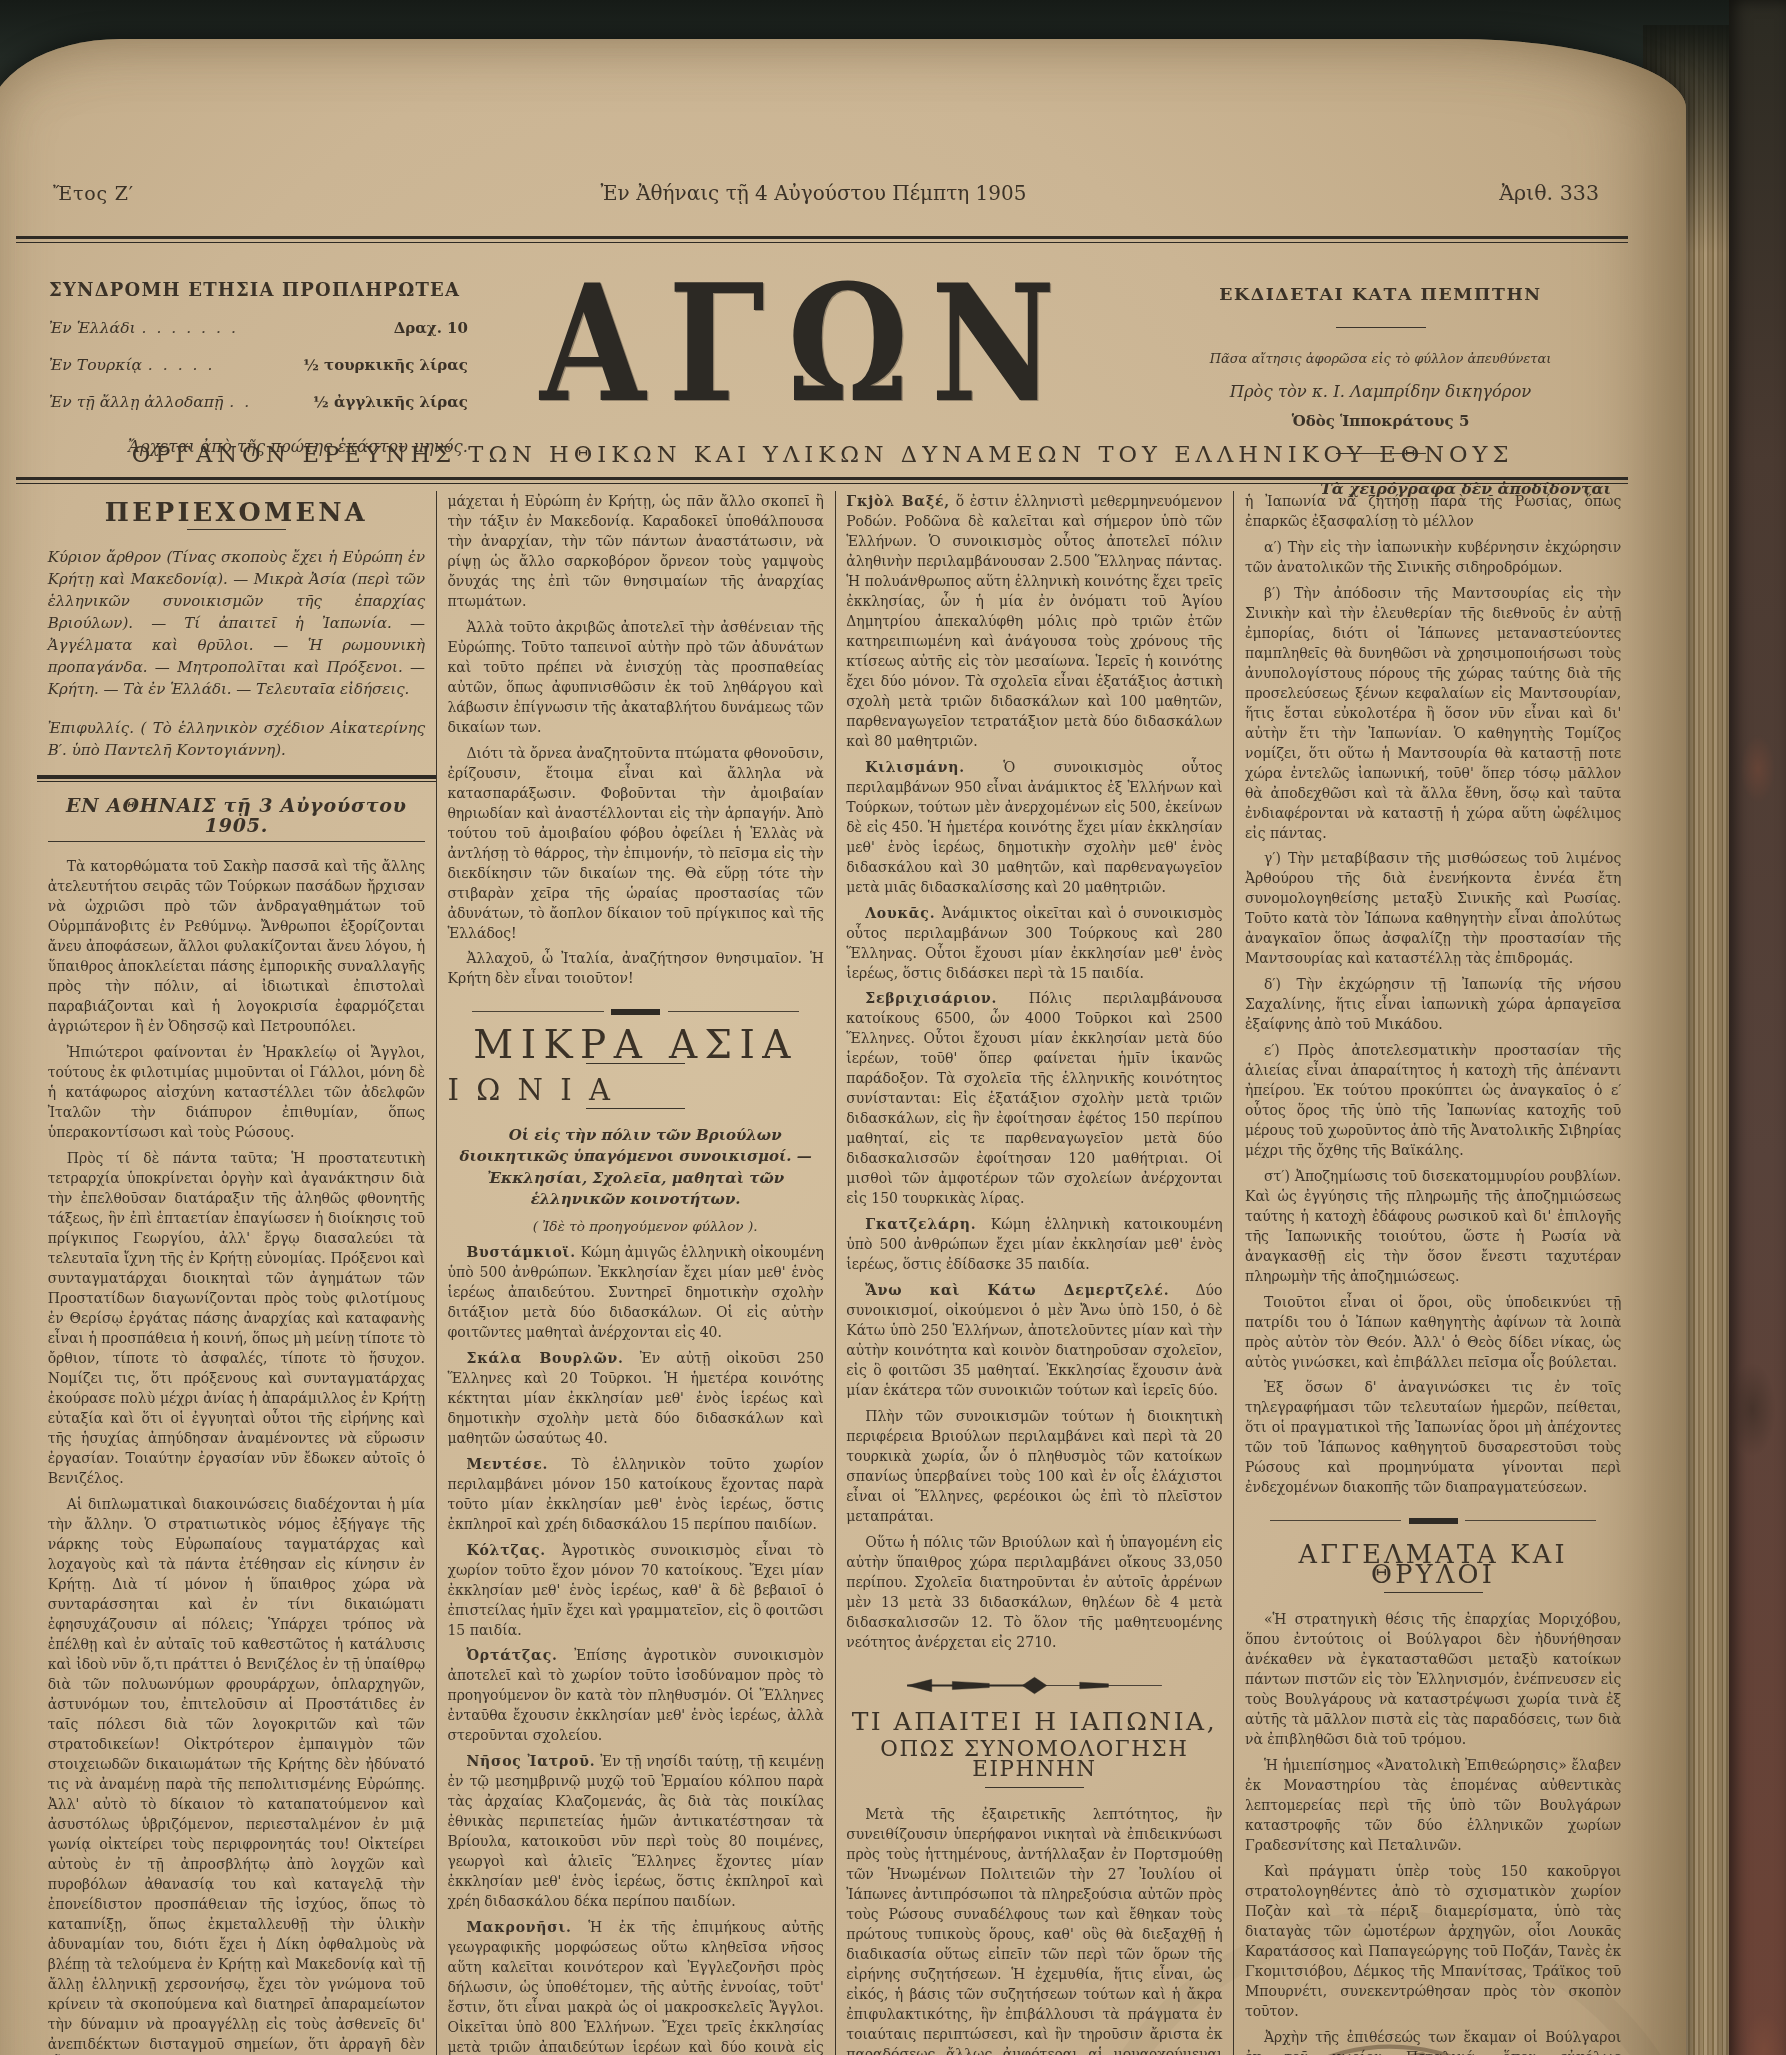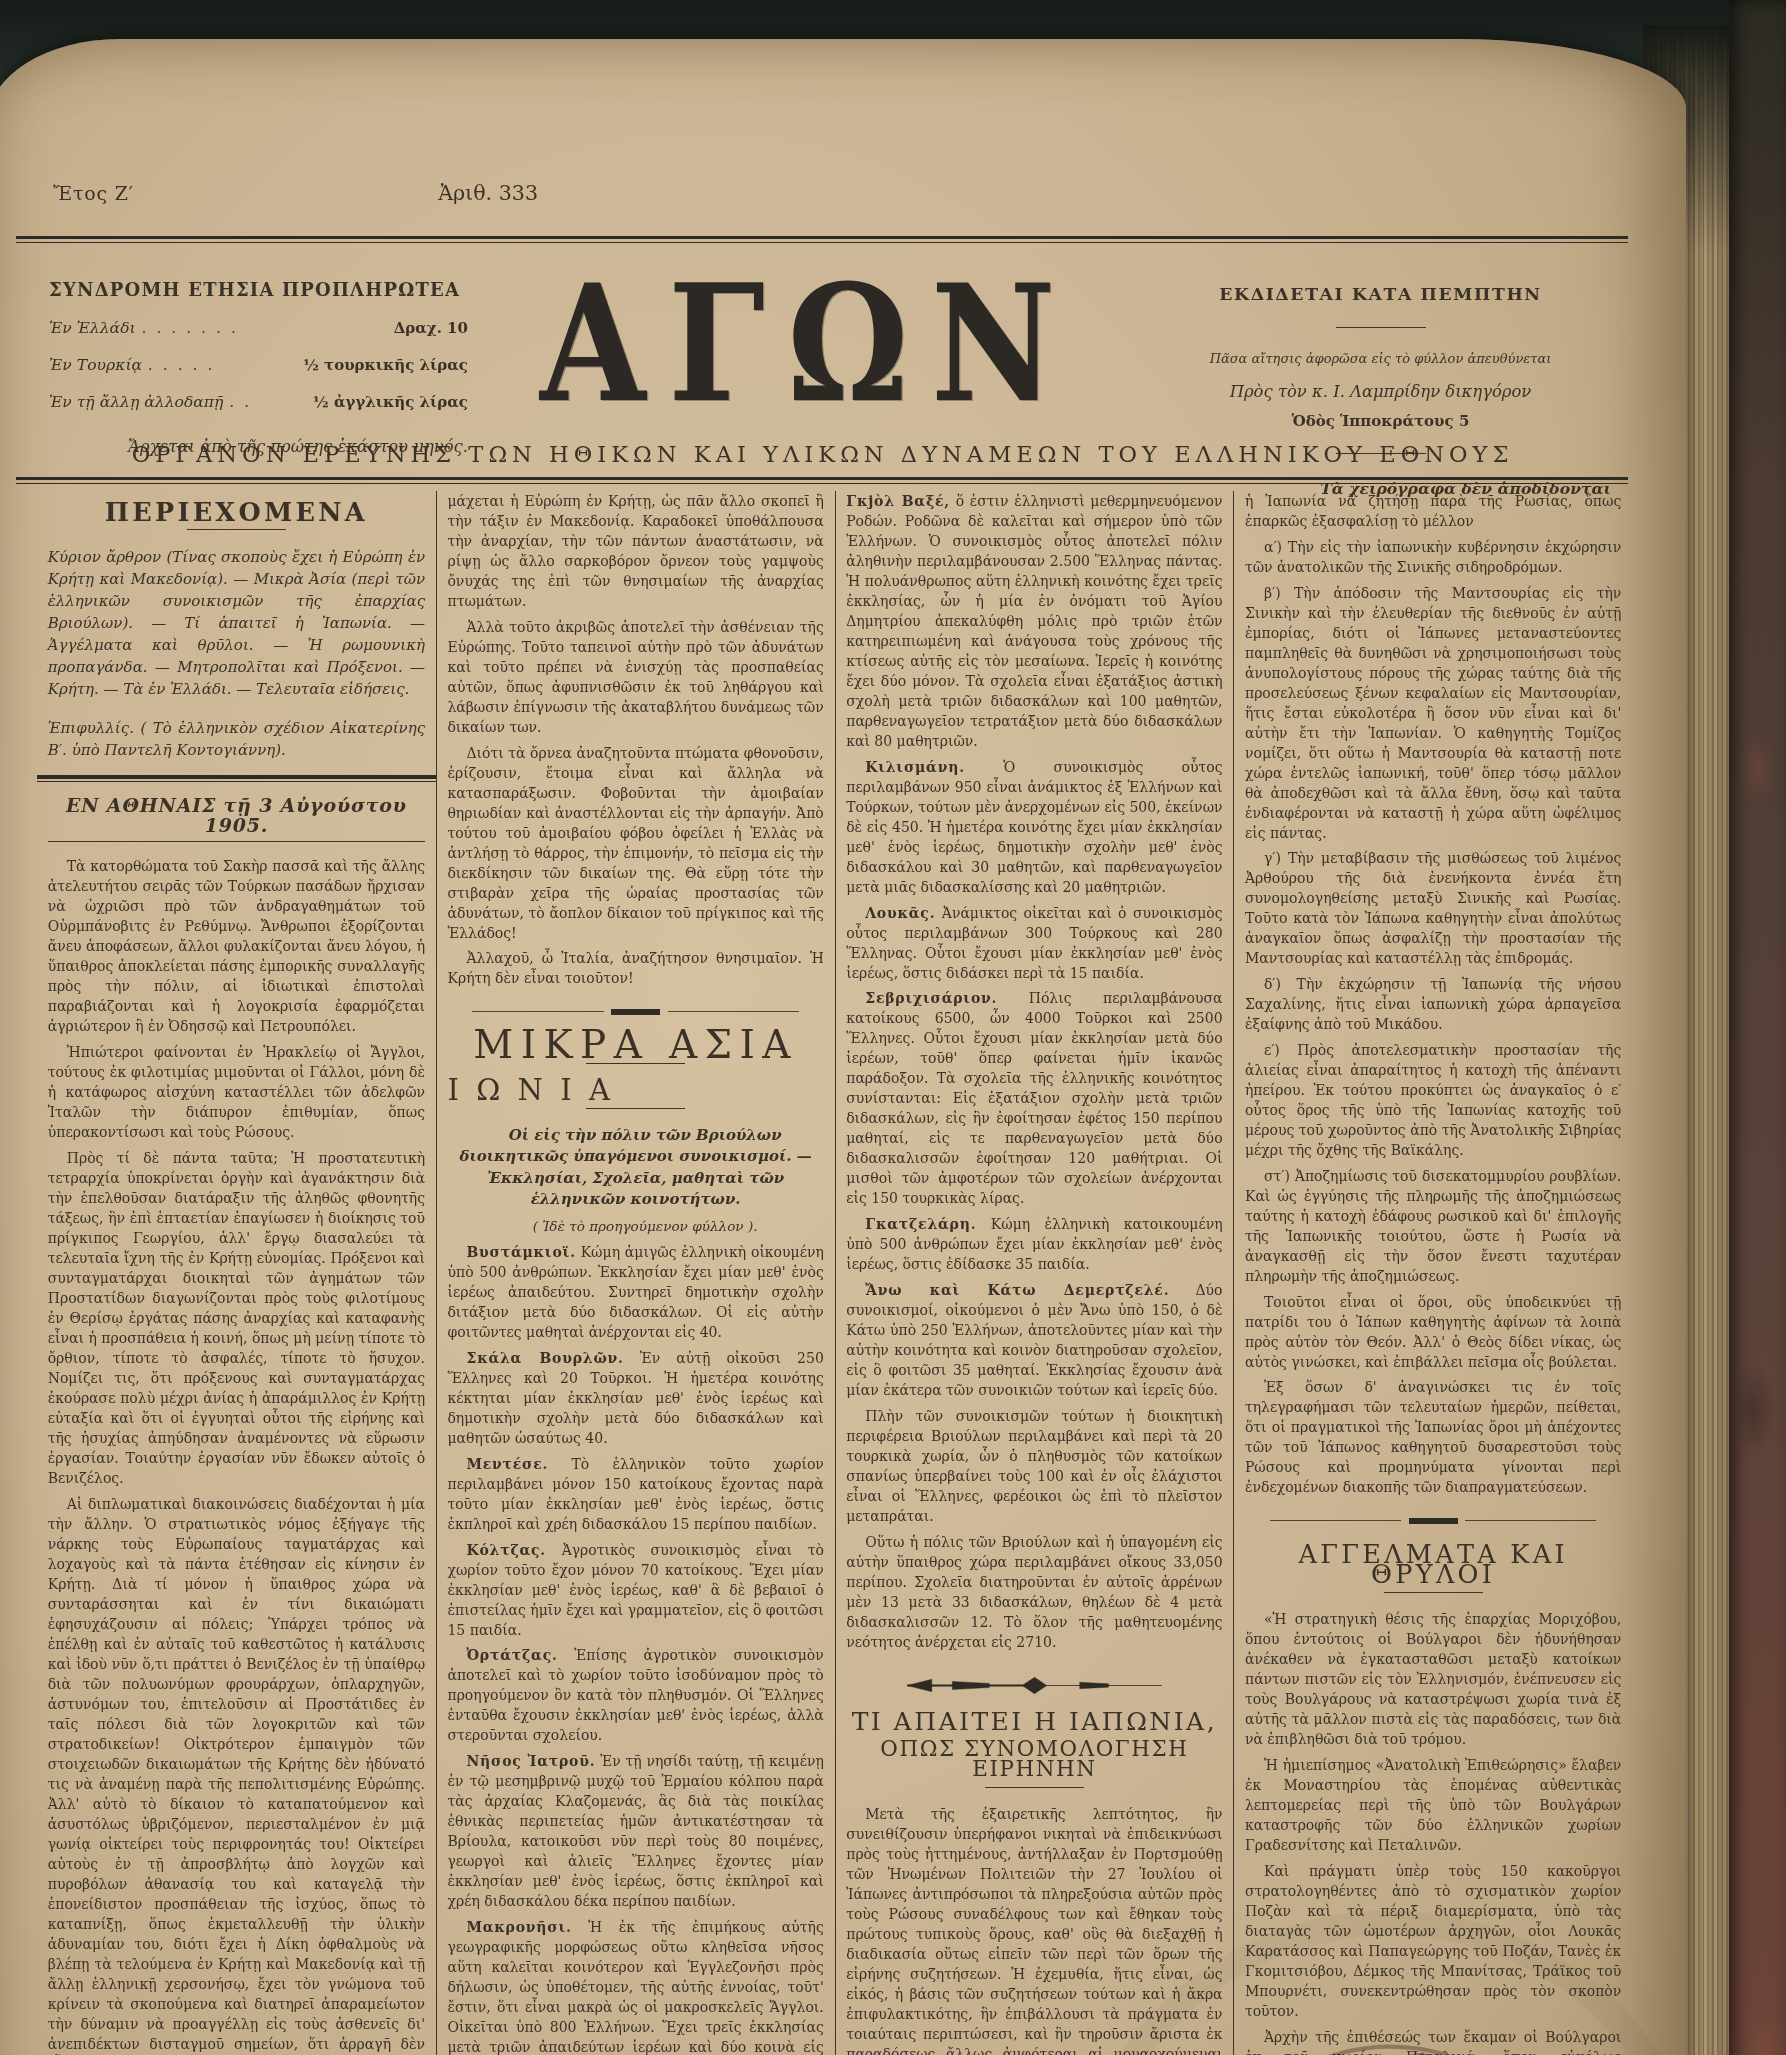--- a/index.html
+++ b/index.html
@@ -86,20 +86,21 @@
 <body>
 
 <div id="page">
   <div class="backdrop-top"></div>
   <div class="paper"></div>
   <div class="page-edges"></div>
   <div class="cover"></div>
 
   <div class="hdr-row">
     <div class="hdr-left">Ἔτος Ζ′</div>
+    <div class="hdr-center">Ἐν Ἀθήναις τῇ 4 Αὐγούστου Πέμπτη 1905</div>
     <div class="hdr-right">Ἀριθ. 333</div>
   </div>
   <div class="rule-double"></div>
 
   <div class="masthead">
     <div class="mast-left">
       <div class="sub-head">ΣΥΝΔΡΟΜΗ ΕΤΗΣΙΑ ΠΡΟΠΛΗΡΩΤΕΑ</div>
       <div class="sub-row">
         <span class="lbl">Ἐν Ἑλλάδι</span>
         <span class="dots">. . . . . . .</span>

